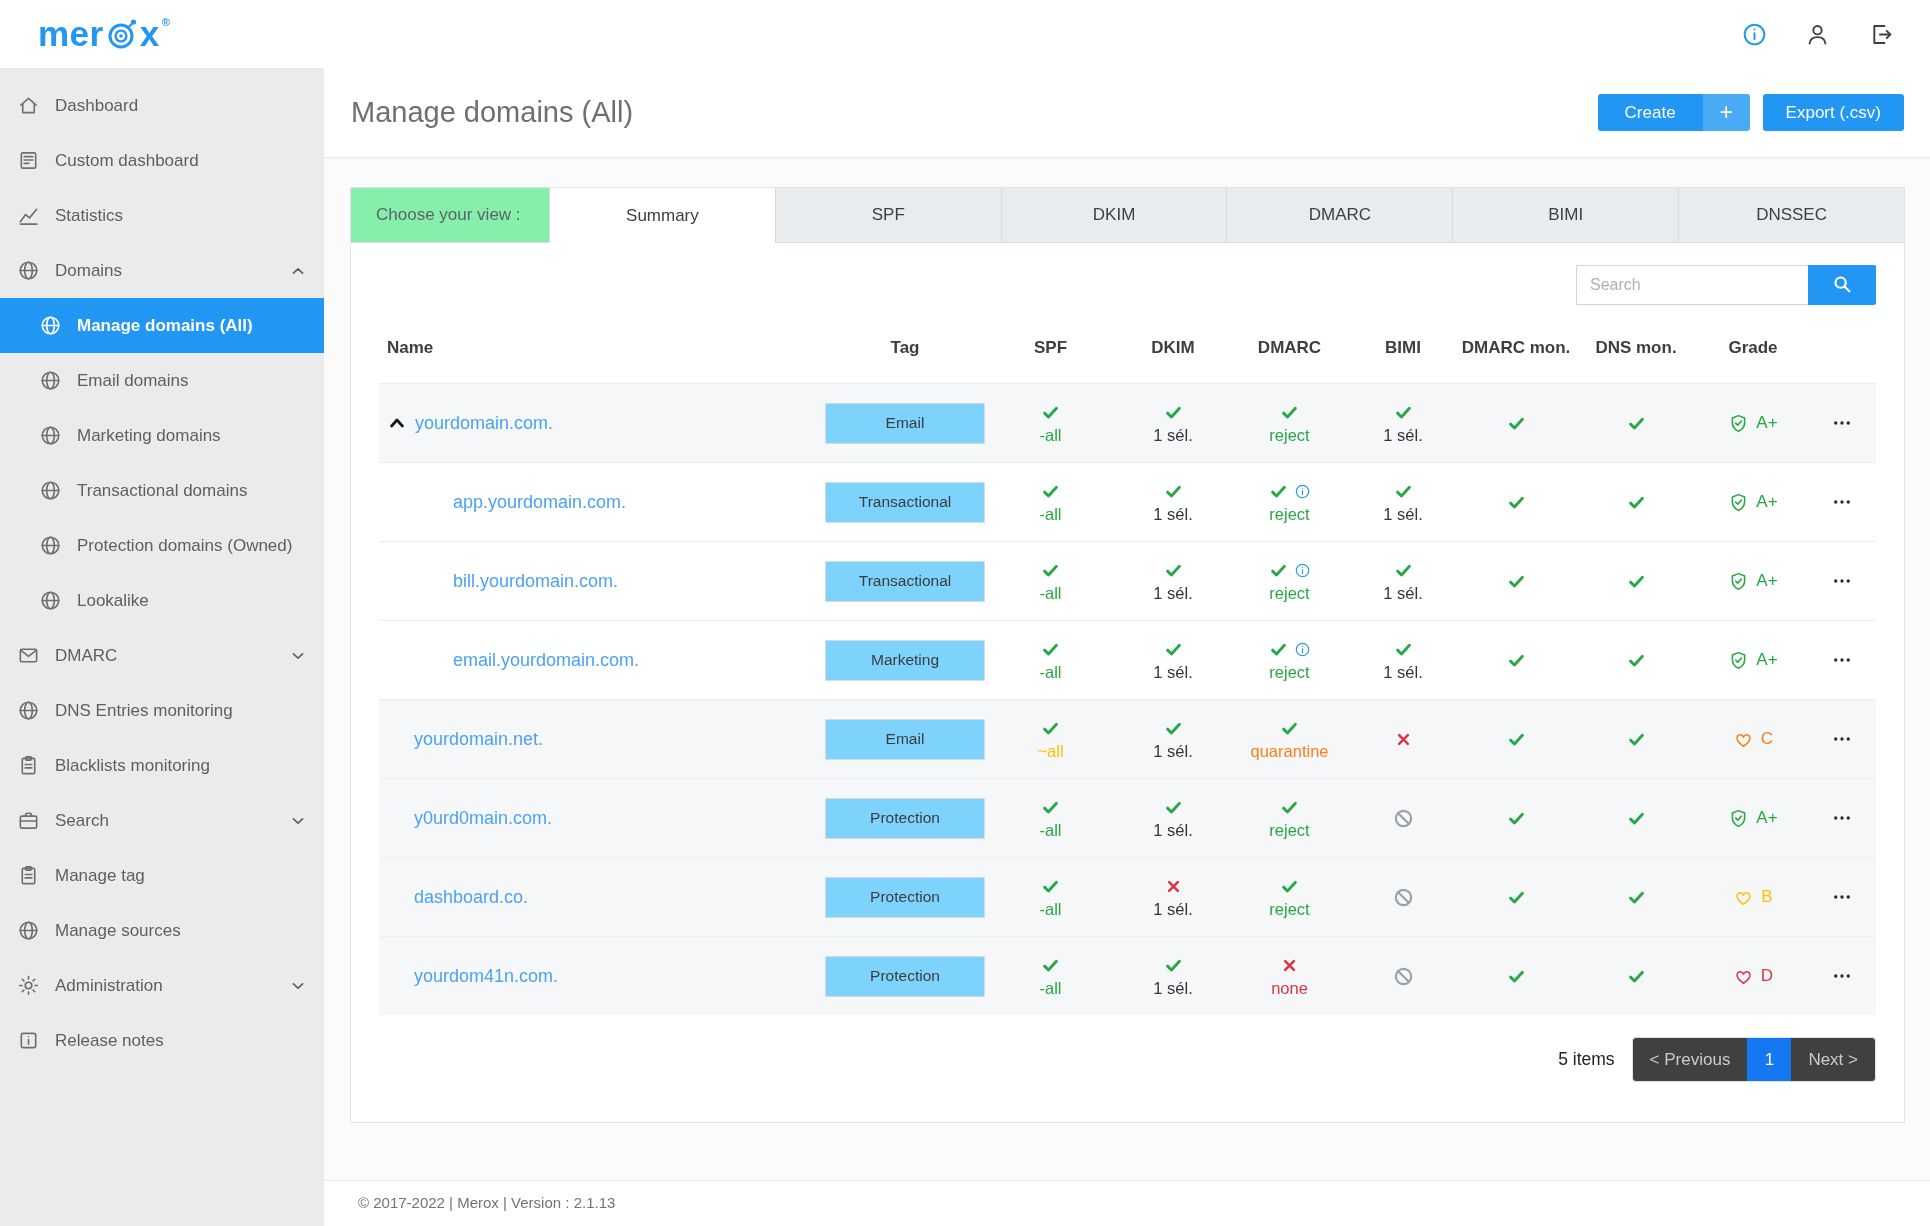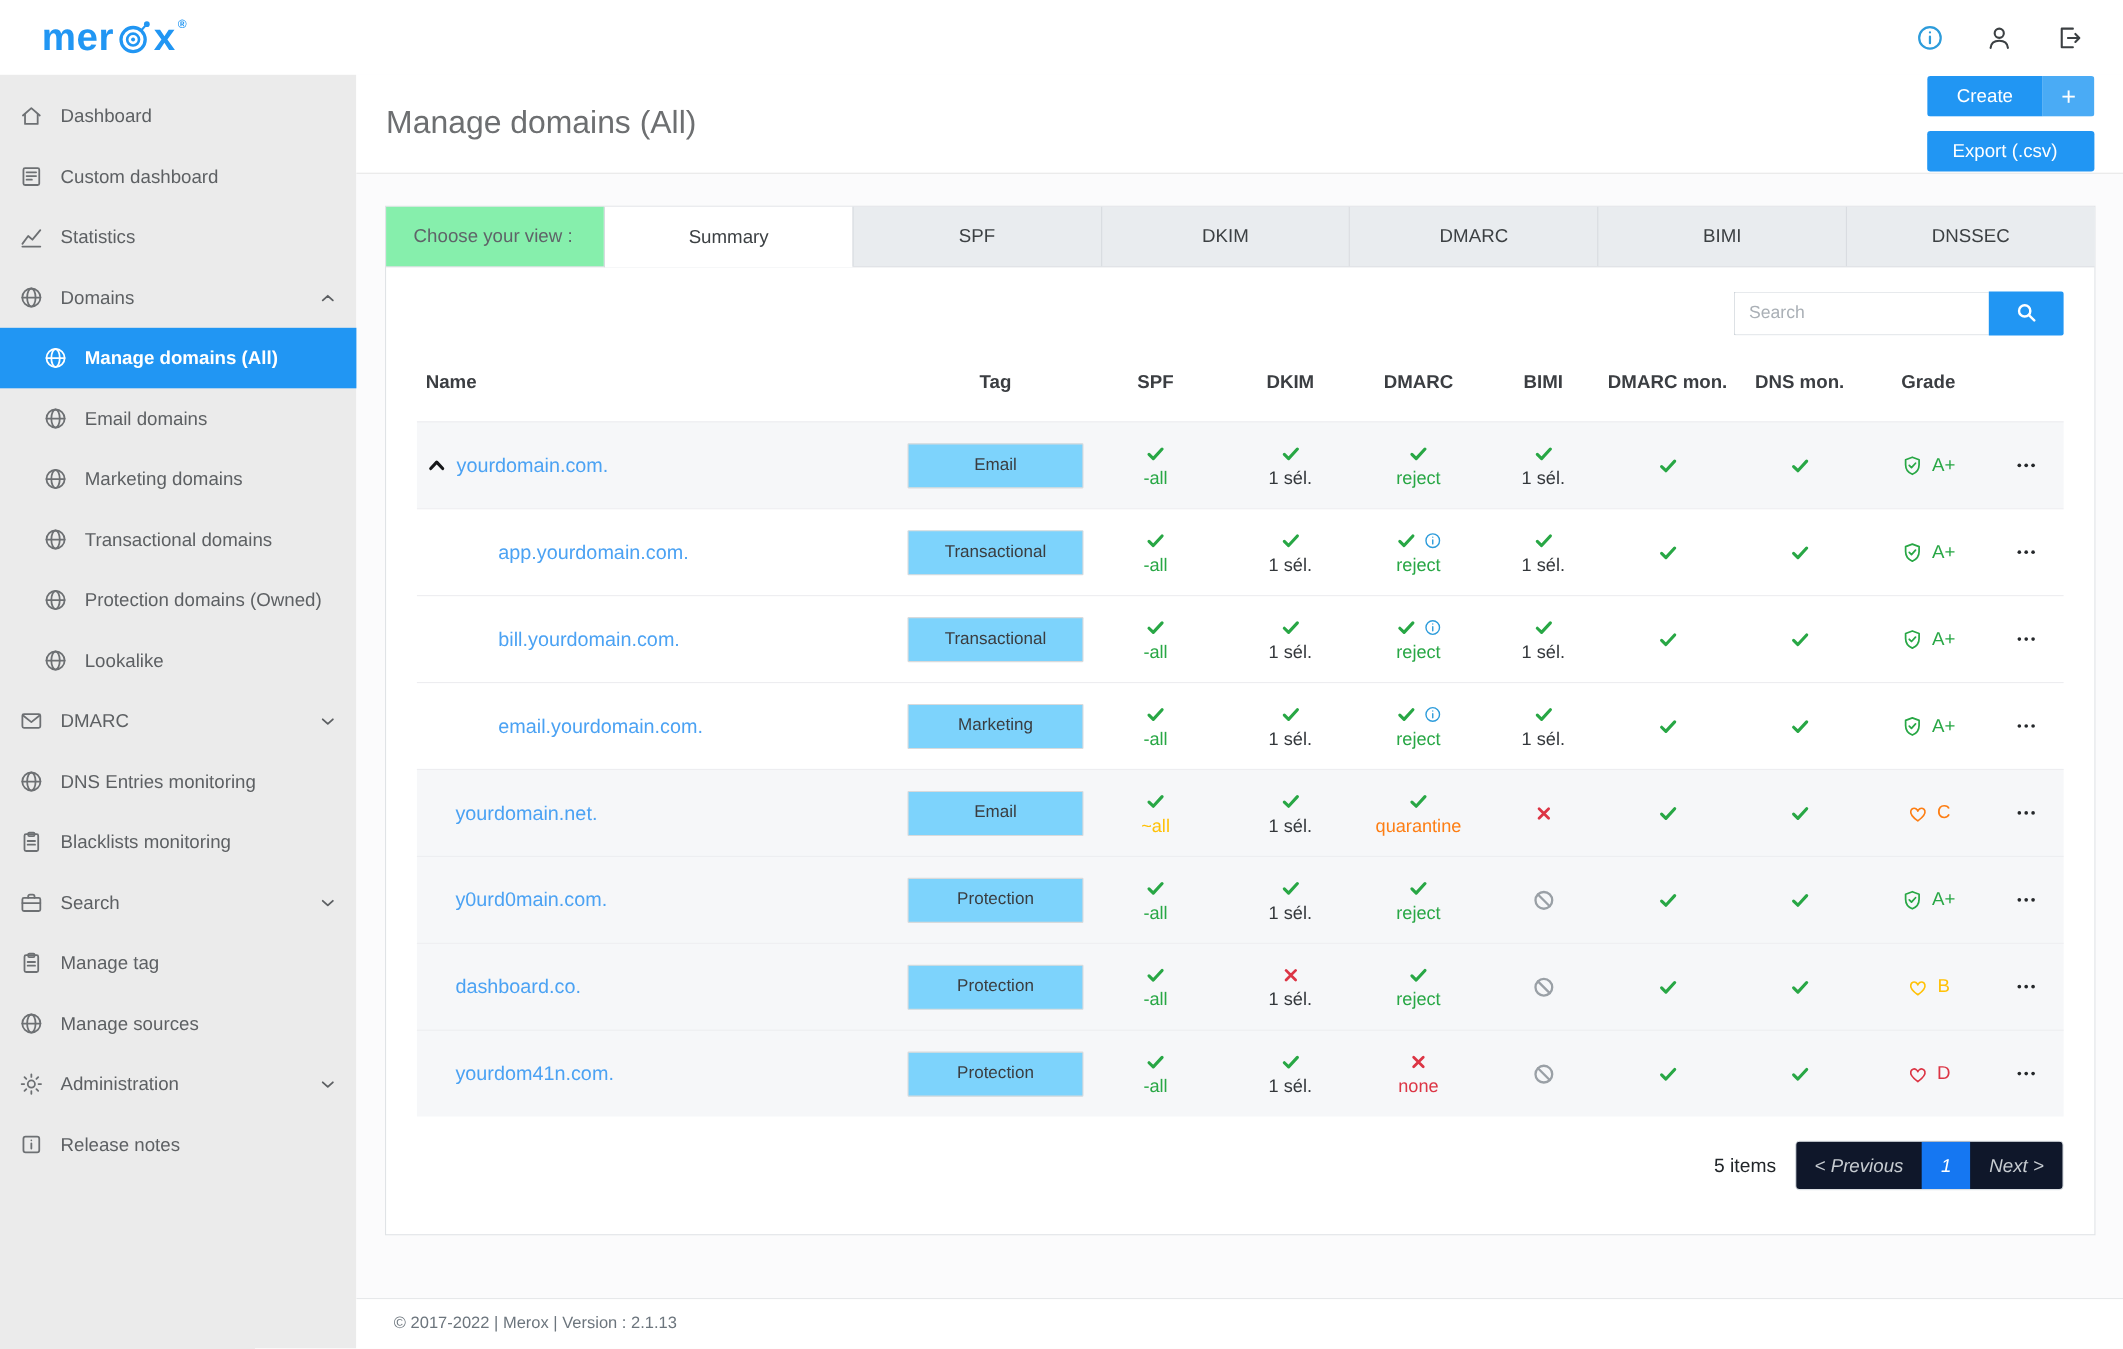--- a/index.html
+++ b/index.html
@@ -34,21 +34,21 @@
   .side-item.child { padding-left:39px; }
   .side-item.active { background:var(--c-accent,#2196f3); color:#fff; font-weight:bold; }
   .s-icon { display:flex; color:#6d7073; flex-shrink:0; }
   .side-item.active .s-icon { color:#fff; }
   .s-chev { position:absolute; right:16px; display:flex; color:#5d6063; }
 
   
   .main { flex:1; min-width:0; display:flex; flex-direction:column; background:#fbfbfc; }
   .page-head { height:90px; background:#fff; border-bottom:1px solid #e7e7e7; display:flex; align-items:center; justify-content:space-between; padding:0 26px 0 27px; flex-shrink:0; }
   .page-title { font-size:29px; font-weight:normal; color:#6d6f71; }
-  .head-actions { display:flex; gap:13px;flex-direction:column; }
+  .head-actions { display:flex; gap:13px; }
   .btn-create { display:flex; height:37px; border-radius:3px; overflow:hidden; color:#fff; font-size:17px; cursor:pointer; }
   .btn-create .lbl { background:var(--c-accent,#2196f3); padding:0 27px; display:flex; align-items:center; }
   .btn-create .plus { background:#4aabf5; width:47px; display:flex; align-items:center; justify-content:center; font-size:23px; }
   .btn-export { height:37px; background:var(--c-accent,#2196f3); color:#fff; border-radius:3px; padding:0 23px; display:flex; align-items:center; font-size:17px; cursor:pointer; }
 
   .content { flex:1; padding:29px 25px 0 26px; }
   .card { background:#fff; border:1px solid #e0e3e6; }
 
   
   .tabstrip { display:flex; border-bottom:1px solid #d7dbdf; }
@@ -81,21 +81,21 @@
   .st-icons { display:flex; align-items:center; gap:6px; height:22px; }
   .st-text { font-size:16.5px; }
   .grade-cell { display:flex; align-items:center; justify-content:center; gap:7px; font-size:17px; }
   .g-ic { display:flex; }
   .actions-cell { display:flex; justify-content:center; }
   .dots-btn { display:flex; color:#25282b; cursor:pointer; }
 
   
   .pager-row { display:flex; justify-content:flex-end; align-items:center; gap:17px; margin-top:22px; }
   .items-count { font-size:17.5px; color:#212529; }
-  .pager { display:flex; align-items:stretch; height:45px; border:1px solid #dee2e6; border-radius:4px; overflow:hidden; background:#0f172a;font-style:italic; }
+  .pager { display:flex; align-items:stretch; height:45px; border:1px solid #dee2e6; border-radius:4px; overflow:hidden; background:#404040; }
   .pg { display:flex; align-items:center; padding:0 17px; font-size:17px; color:#c7ccd1; cursor:default; white-space:pre; }
   .pg.page { background:#1577f2; color:#fff; width:44px; justify-content:center; padding:0; cursor:pointer; }
 
   .footer { background:#fff; border-top:1px solid #e6e8ea; padding:13px 0 15px 34px; font-size:15px; color:#6c757d; flex-shrink:0; }
 </style>
 </head>
 <body>
 
 <header class="topbar">
   <div class="logo">

